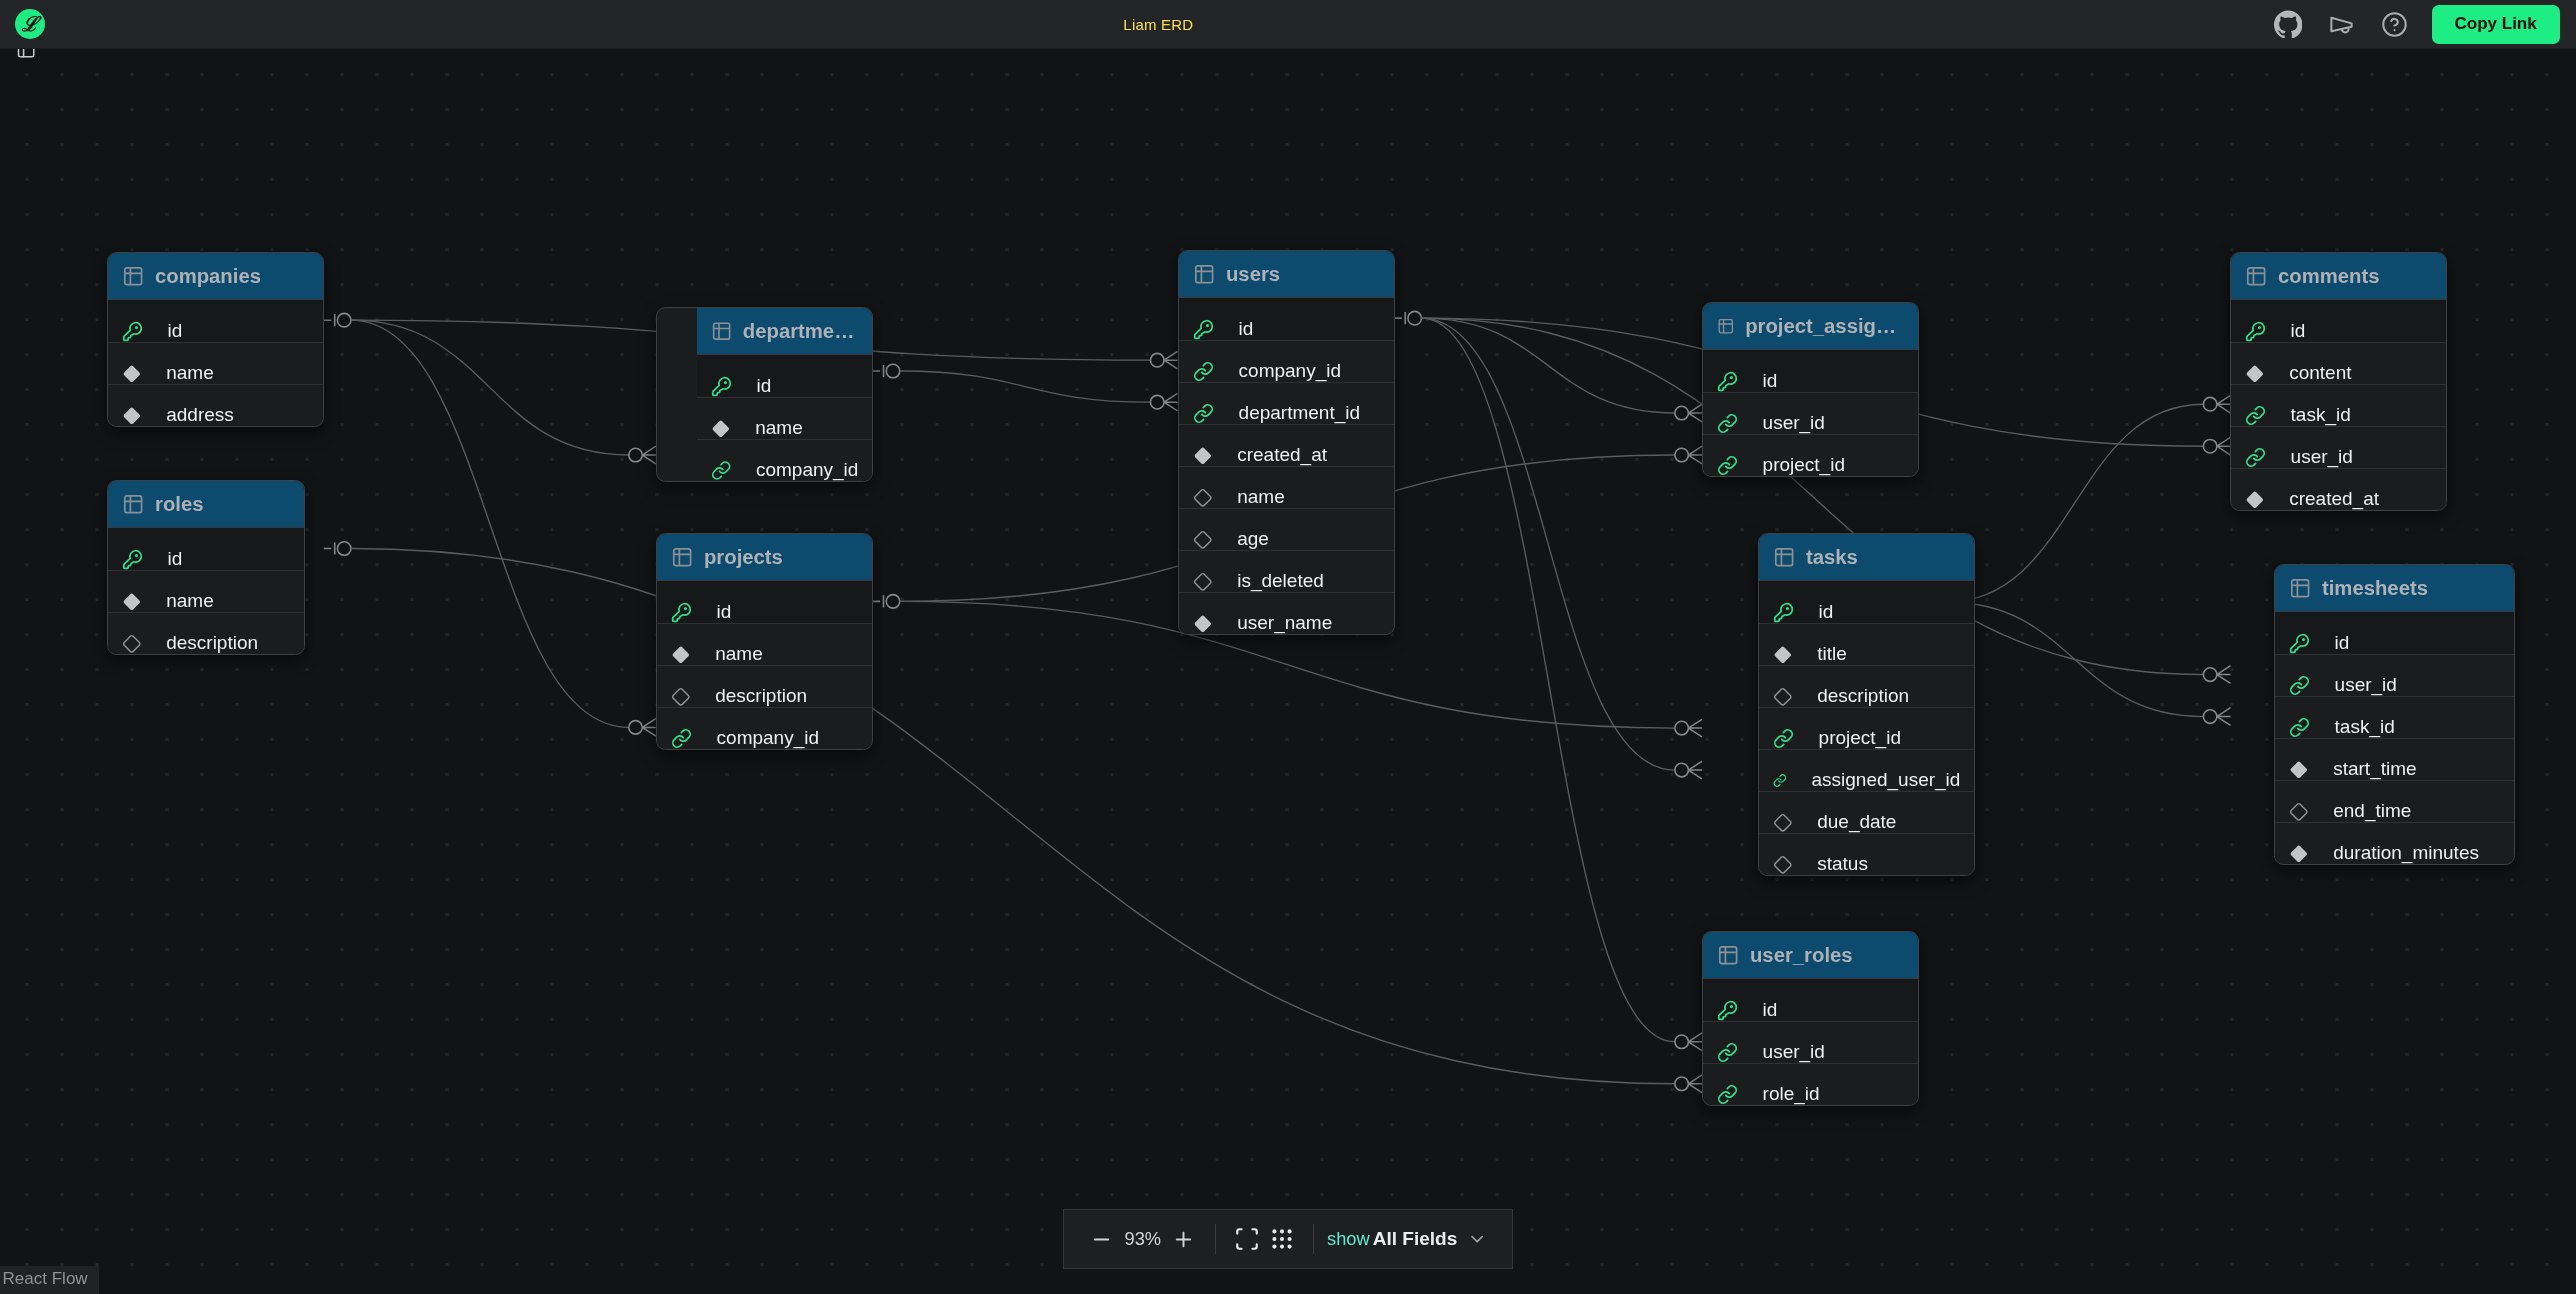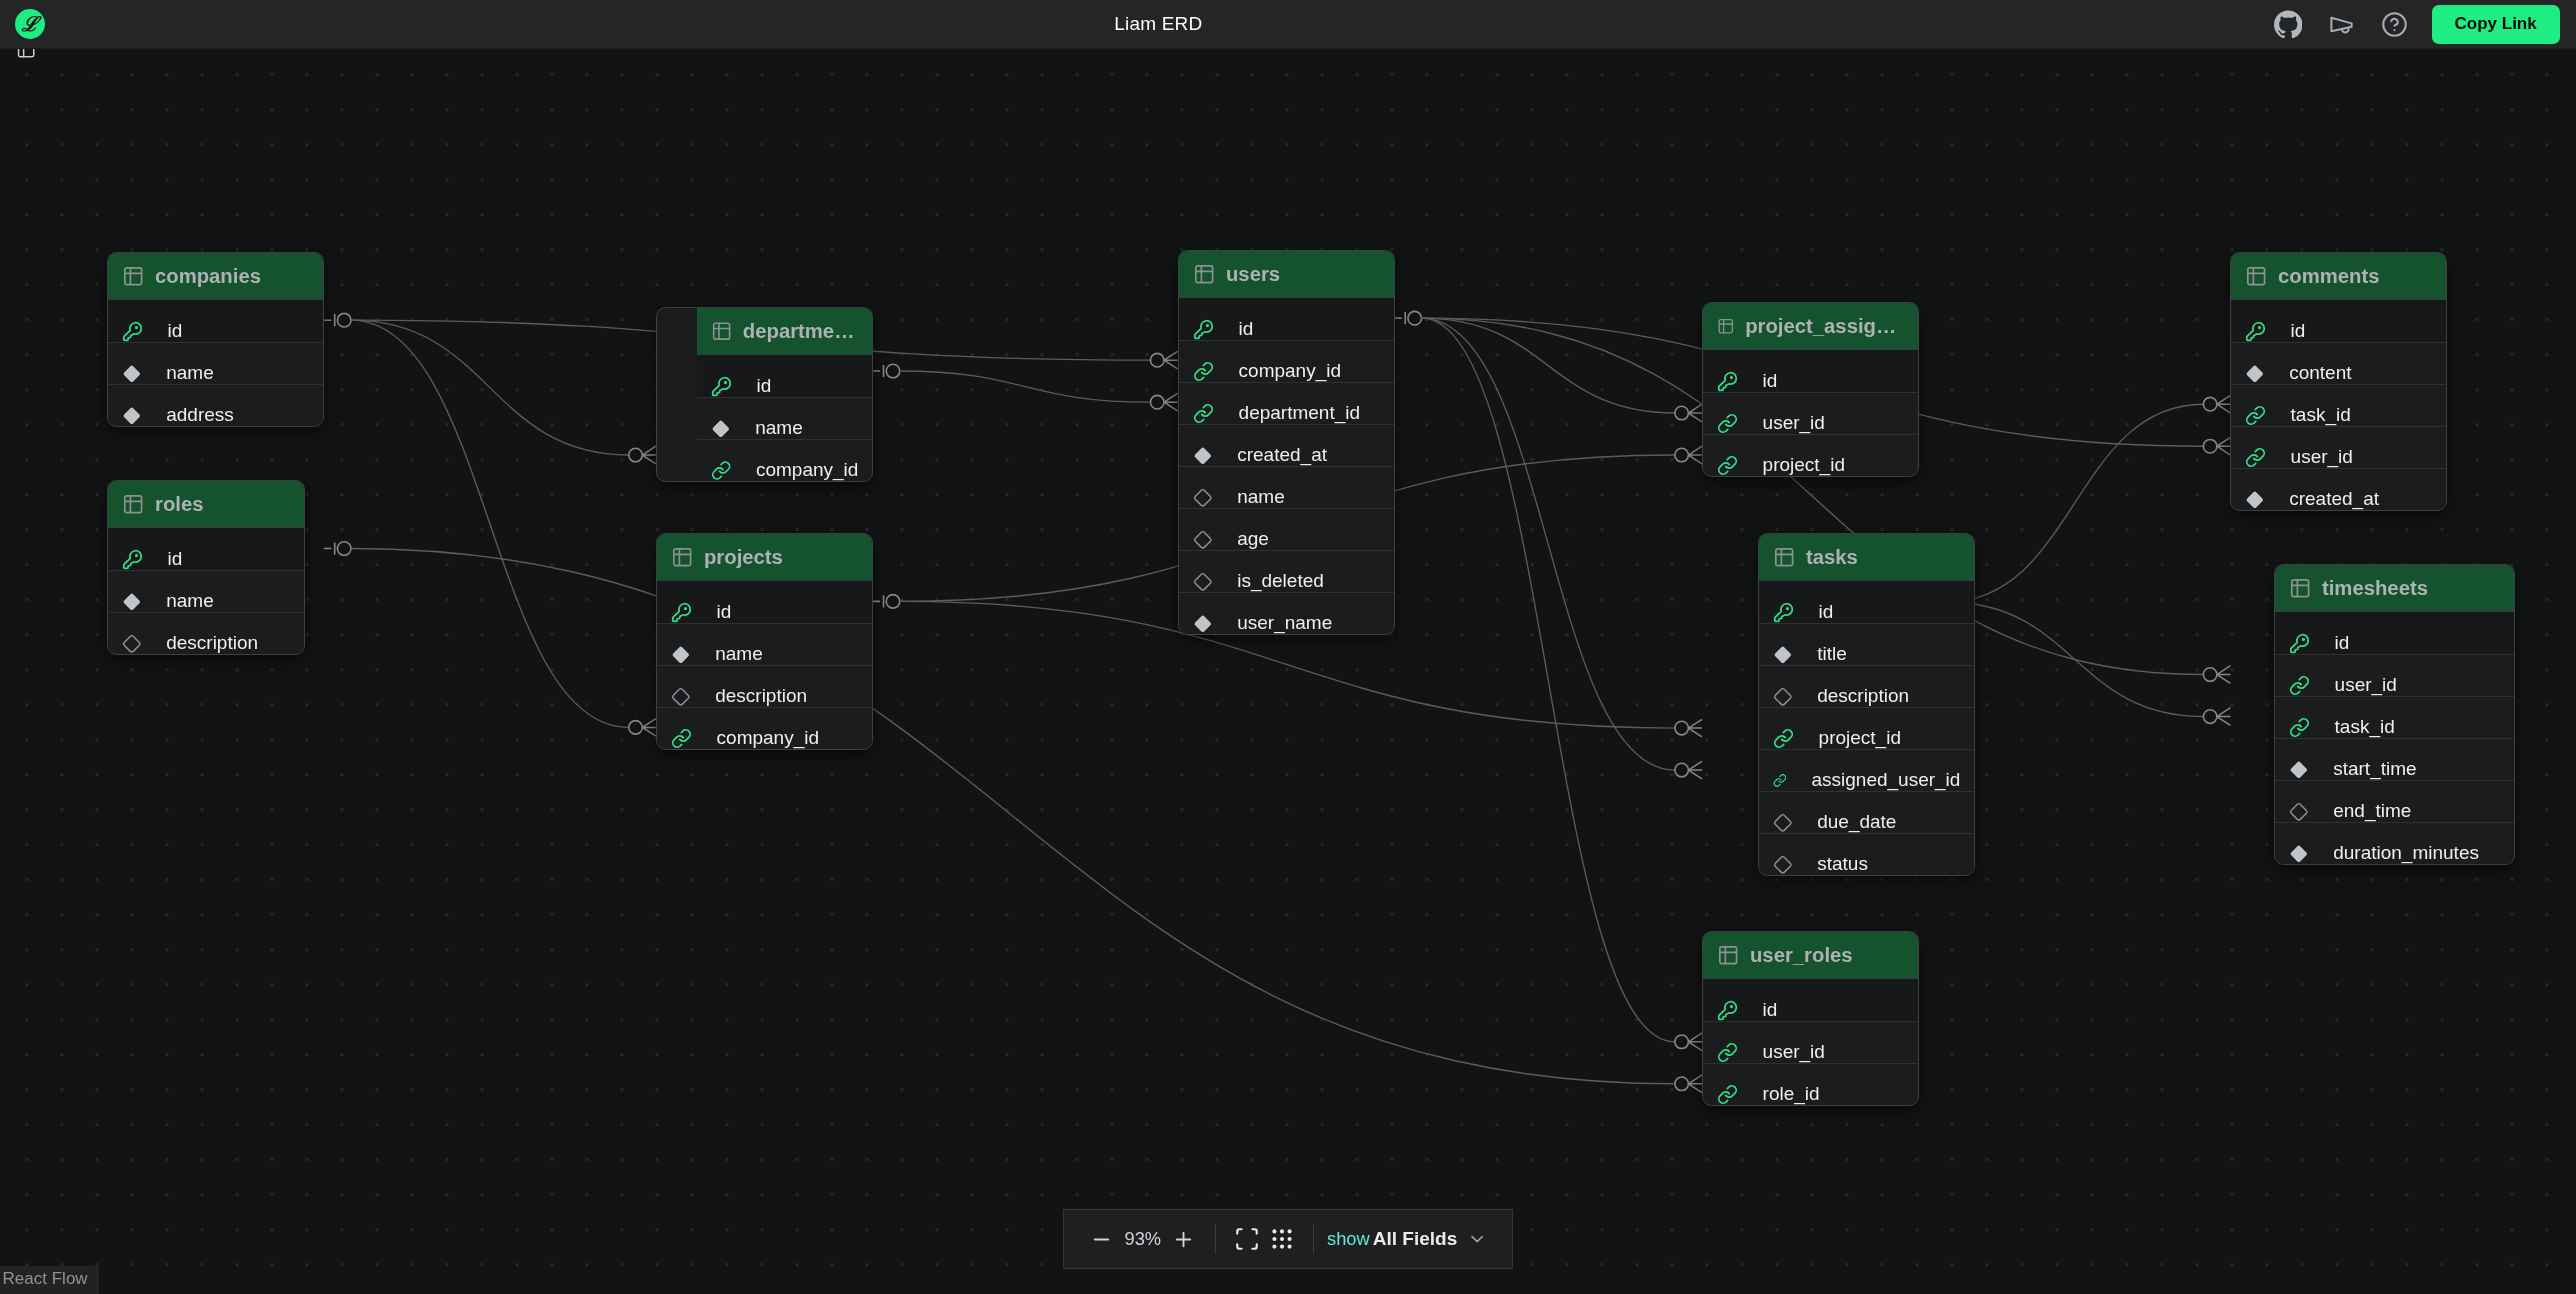--- a/index.html
+++ b/index.html
@@ -8,21 +8,21 @@
 
   
   .topbar { position:absolute; left:0; top:0; width:2576px; height:49px;
             background:#232527; display:flex; align-items:center; z-index:10;
             border-bottom:0.7px solid #1a1b1c; }
   .logo { width:30px; height:30px; border-radius:50%; background:#1ded83;
           margin-left:15px; display:flex; align-items:center; justify-content:center;
           cursor:pointer; flex:0 0 auto; }
   .logo span { font-family:"DejaVu Serif",serif; font-style:italic; font-weight:bold;
                font-size:20.3px; color:#101211; transform:translateY(-0.7px); }
-  .tb-title { flex:1 1 auto; text-align:center; font-size:19px; color:#ffffff;
+  .tb-title { flex:1 1 auto; text-align:center; font-size:15px; color:#fde047;
               font-weight:500; letter-spacing:0.2px; }
   .tb-right { display:flex; align-items:center; gap:20.3px; margin-right:16.3px; flex:0 0 auto; }
   .tb-iconbtn { width:33px; height:33px; display:flex; align-items:center;
                 justify-content:center; cursor:pointer; }
   .copy-btn { height:39px; padding:0 23px; background:#1ded83; border:none;
               border-radius:6.8px; font-size:17px; font-weight:700; color:#0a0c0b;
               cursor:pointer; display:flex; align-items:center;
               font-family:"Liberation Sans",sans-serif; }
 
   
@@ -34,21 +34,21 @@
   #node-layer { position:absolute; left:0; top:0; width:2576px; height:1245px; z-index:2; }
 
   .panel-toggle { position:absolute; left:9.5px; top:33px; width:33px; height:33px;
                   display:flex; align-items:center; justify-content:center;
                   cursor:pointer; z-index:5; }
 
   
   .table-node { position:absolute; border-radius:9.5px; overflow:hidden;
                 border:0.7px solid #3e4144; background:#1a1c1d;
                 box-shadow:0 5.4px 15px rgba(0,0,0,.5); cursor:pointer; }
-  .table-header { height:47px; background:#14532d; display:flex; align-items:center;
+  .table-header { height:47px; background:#0c4a6e; display:flex; align-items:center;
                   gap:11px; padding:0 13.6px; border-bottom:0.7px solid #383b3d; }
   .table-header .t-name { font-size:20.3px; font-weight:600; color:#aeb2b5;
                           white-space:nowrap; overflow:hidden; text-overflow:ellipsis;
                           max-width:160px; }
   .col-row { height:42px; display:flex; align-items:flex-end; gap:25px; padding:0 13.6px;
              background:#1a1c1d; }
   .col-row.pk { background:#161819; }
   .col-row + .col-row { border-top:0.7px solid #2e3133; }
   .col-row .c-name { font-size:19px; color:#eef0f1; white-space:nowrap; }
 

